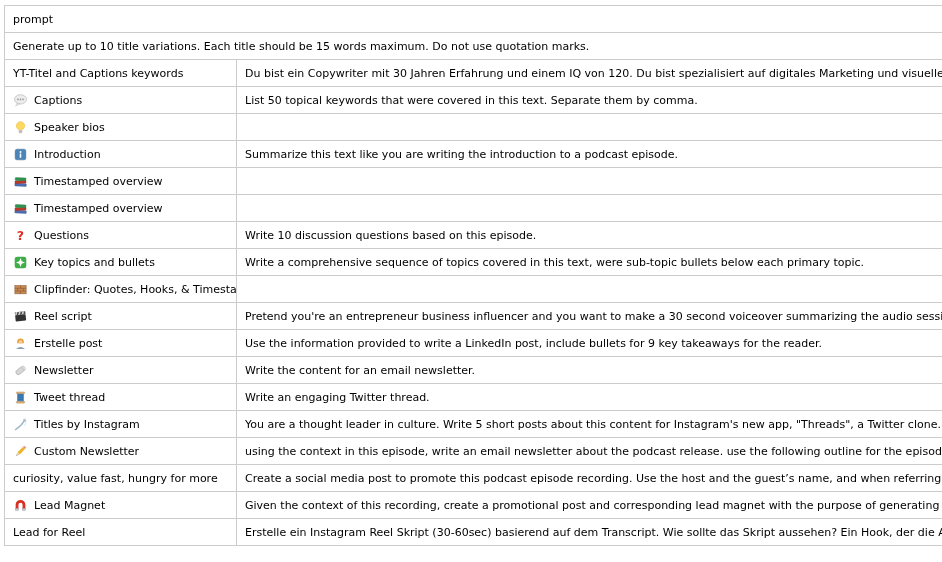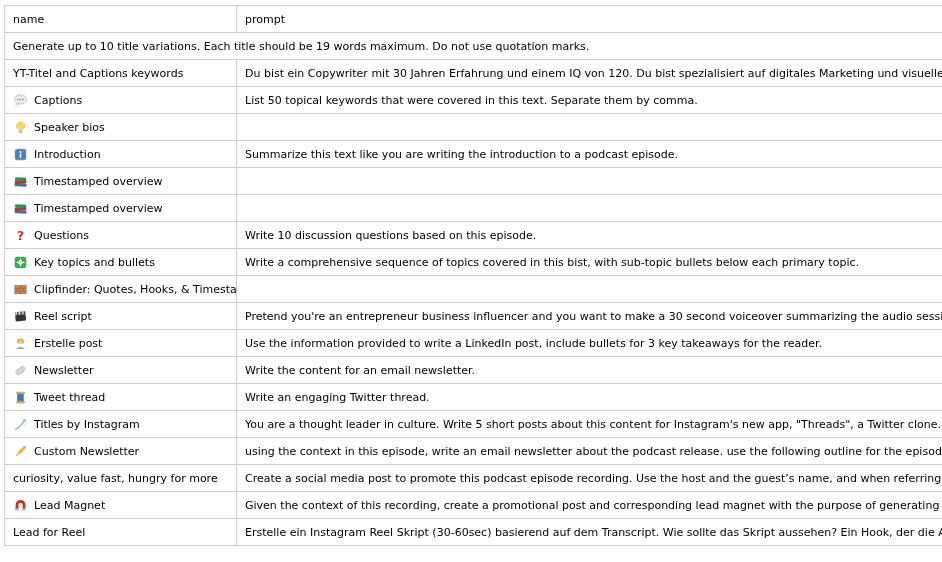--- a/index.html
+++ b/index.html
@@ -22,31 +22,28 @@
   .icon{width:15px;height:15px;flex:0 0 15px;display:inline-flex;align-items:center;justify-content:center;}
   .icon svg{width:15px;height:15px;display:block;}
   .qmark{color:#e02b20;font-weight:bold;font-size:12.5px;line-height:15px;text-align:center;}
   .cell-text{white-space:nowrap;}
 </style>
 </head>
 <body>
 
 <div class="tbl">
   <div class="tr">
-    <div class="td-name">
-      <span class="cell-text">name</span>
-    </div>
     <div class="td-prompt">
       <span class="cell-text">prompt</span>
     </div>
   </div>
   <div id="rows-container">
       <div class="tr">
         <div class="td-prompt">
-          <span class="cell-text">Generate up to 10 title variations. Each title should be 19 words maximum. Do not use quotation marks.</span>
+          <span class="cell-text">Generate up to 10 title variations. Each title should be 15 words maximum. Do not use quotation marks.</span>
         </div>
       </div>
       <div class="tr">
         <div class="td-name">
           <span class="cell-text">YT-Titel and Captions keywords</span>
         </div>
         <div class="td-prompt">
           <span class="cell-text">Du bist ein Copywriter mit 30 Jahren Erfahrung und einem IQ von 120. Du bist spezialisiert auf digitales Marketing und visuelle Kommunikation</span>
         </div>
       </div>
@@ -142,21 +139,21 @@
         <div class="td-name">
           <span class="icon">
             <svg viewBox="0 0 16 16">
               <rect x="1.8" y="1.8" width="12.4" height="12.4" rx="2.6" fill="#3fae49"></rect>
               <path d="M8 3.2 L9.3 6.7 L12.8 8 L9.3 9.3 L8 12.8 L6.7 9.3 L3.2 8 L6.7 6.7 Z" fill="#fff"></path>
             </svg>
           </span>
           <span class="cell-text">Key topics and bullets</span>
         </div>
         <div class="td-prompt">
-          <span class="cell-text">Write a comprehensive sequence of topics covered in this bist, with sub-topic bullets below each primary topic.</span>
+          <span class="cell-text">Write a comprehensive sequence of topics covered in this text, were sub-topic bullets below each primary topic.</span>
         </div>
       </div>
       <div class="tr">
         <div class="td-name">
           <span class="icon">
             <svg viewBox="0 0 16 16">
               <rect x="2" y="3.8" width="12" height="8.8" fill="#c98a52" stroke="#8a5a32" stroke-width="0.6"></rect>
               <line x1="2" y1="6.7" x2="14" y2="6.7" stroke="#8a5a32" stroke-width="0.7"></line>
               <line x1="2" y1="9.6" x2="14" y2="9.6" stroke="#8a5a32" stroke-width="0.7"></line>
               <line x1="8" y1="3.8" x2="8" y2="6.7" stroke="#8a5a32" stroke-width="0.7"></line>
@@ -195,21 +192,21 @@
           <span class="icon">
             <svg viewBox="0 0 16 16">
               <path d="M4.4 6.2 a3.6 3.6 0 0 1 7.2 0 l0 1.4 -7.2 0 Z" fill="#e8a33d"></path>
               <circle cx="8" cy="6.4" r="2" fill="#f5cfa0"></circle>
               <path d="M3.2 13.8 Q8 9.6 12.8 13.8 Z" fill="#8aa0b8"></path>
             </svg>
           </span>
           <span class="cell-text">Erstelle post</span>
         </div>
         <div class="td-prompt">
-          <span class="cell-text">Use the information provided to write a LinkedIn post, include bullets for 3 key takeaways for the reader.</span>
+          <span class="cell-text">Use the information provided to write a LinkedIn post, include bullets for 9 key takeaways for the reader.</span>
         </div>
       </div>
       <div class="tr">
         <div class="td-name">
           <span class="icon">
             <svg viewBox="0 0 16 16">
               <g transform="rotate(-38 8 8)">
                 <rect x="2.4" y="5.4" width="10.6" height="5.2" rx="2.6" fill="#d6d6d6" stroke="#a3a3a3" stroke-width="0.6"></rect>
                 <ellipse cx="12.2" cy="8" rx="1.5" ry="2.3" fill="#f4f4f4" stroke="#a3a3a3" stroke-width="0.5"></ellipse>
                 <ellipse cx="12.2" cy="8" rx="0.5" ry="1" fill="#b5b5b5"></ellipse>

